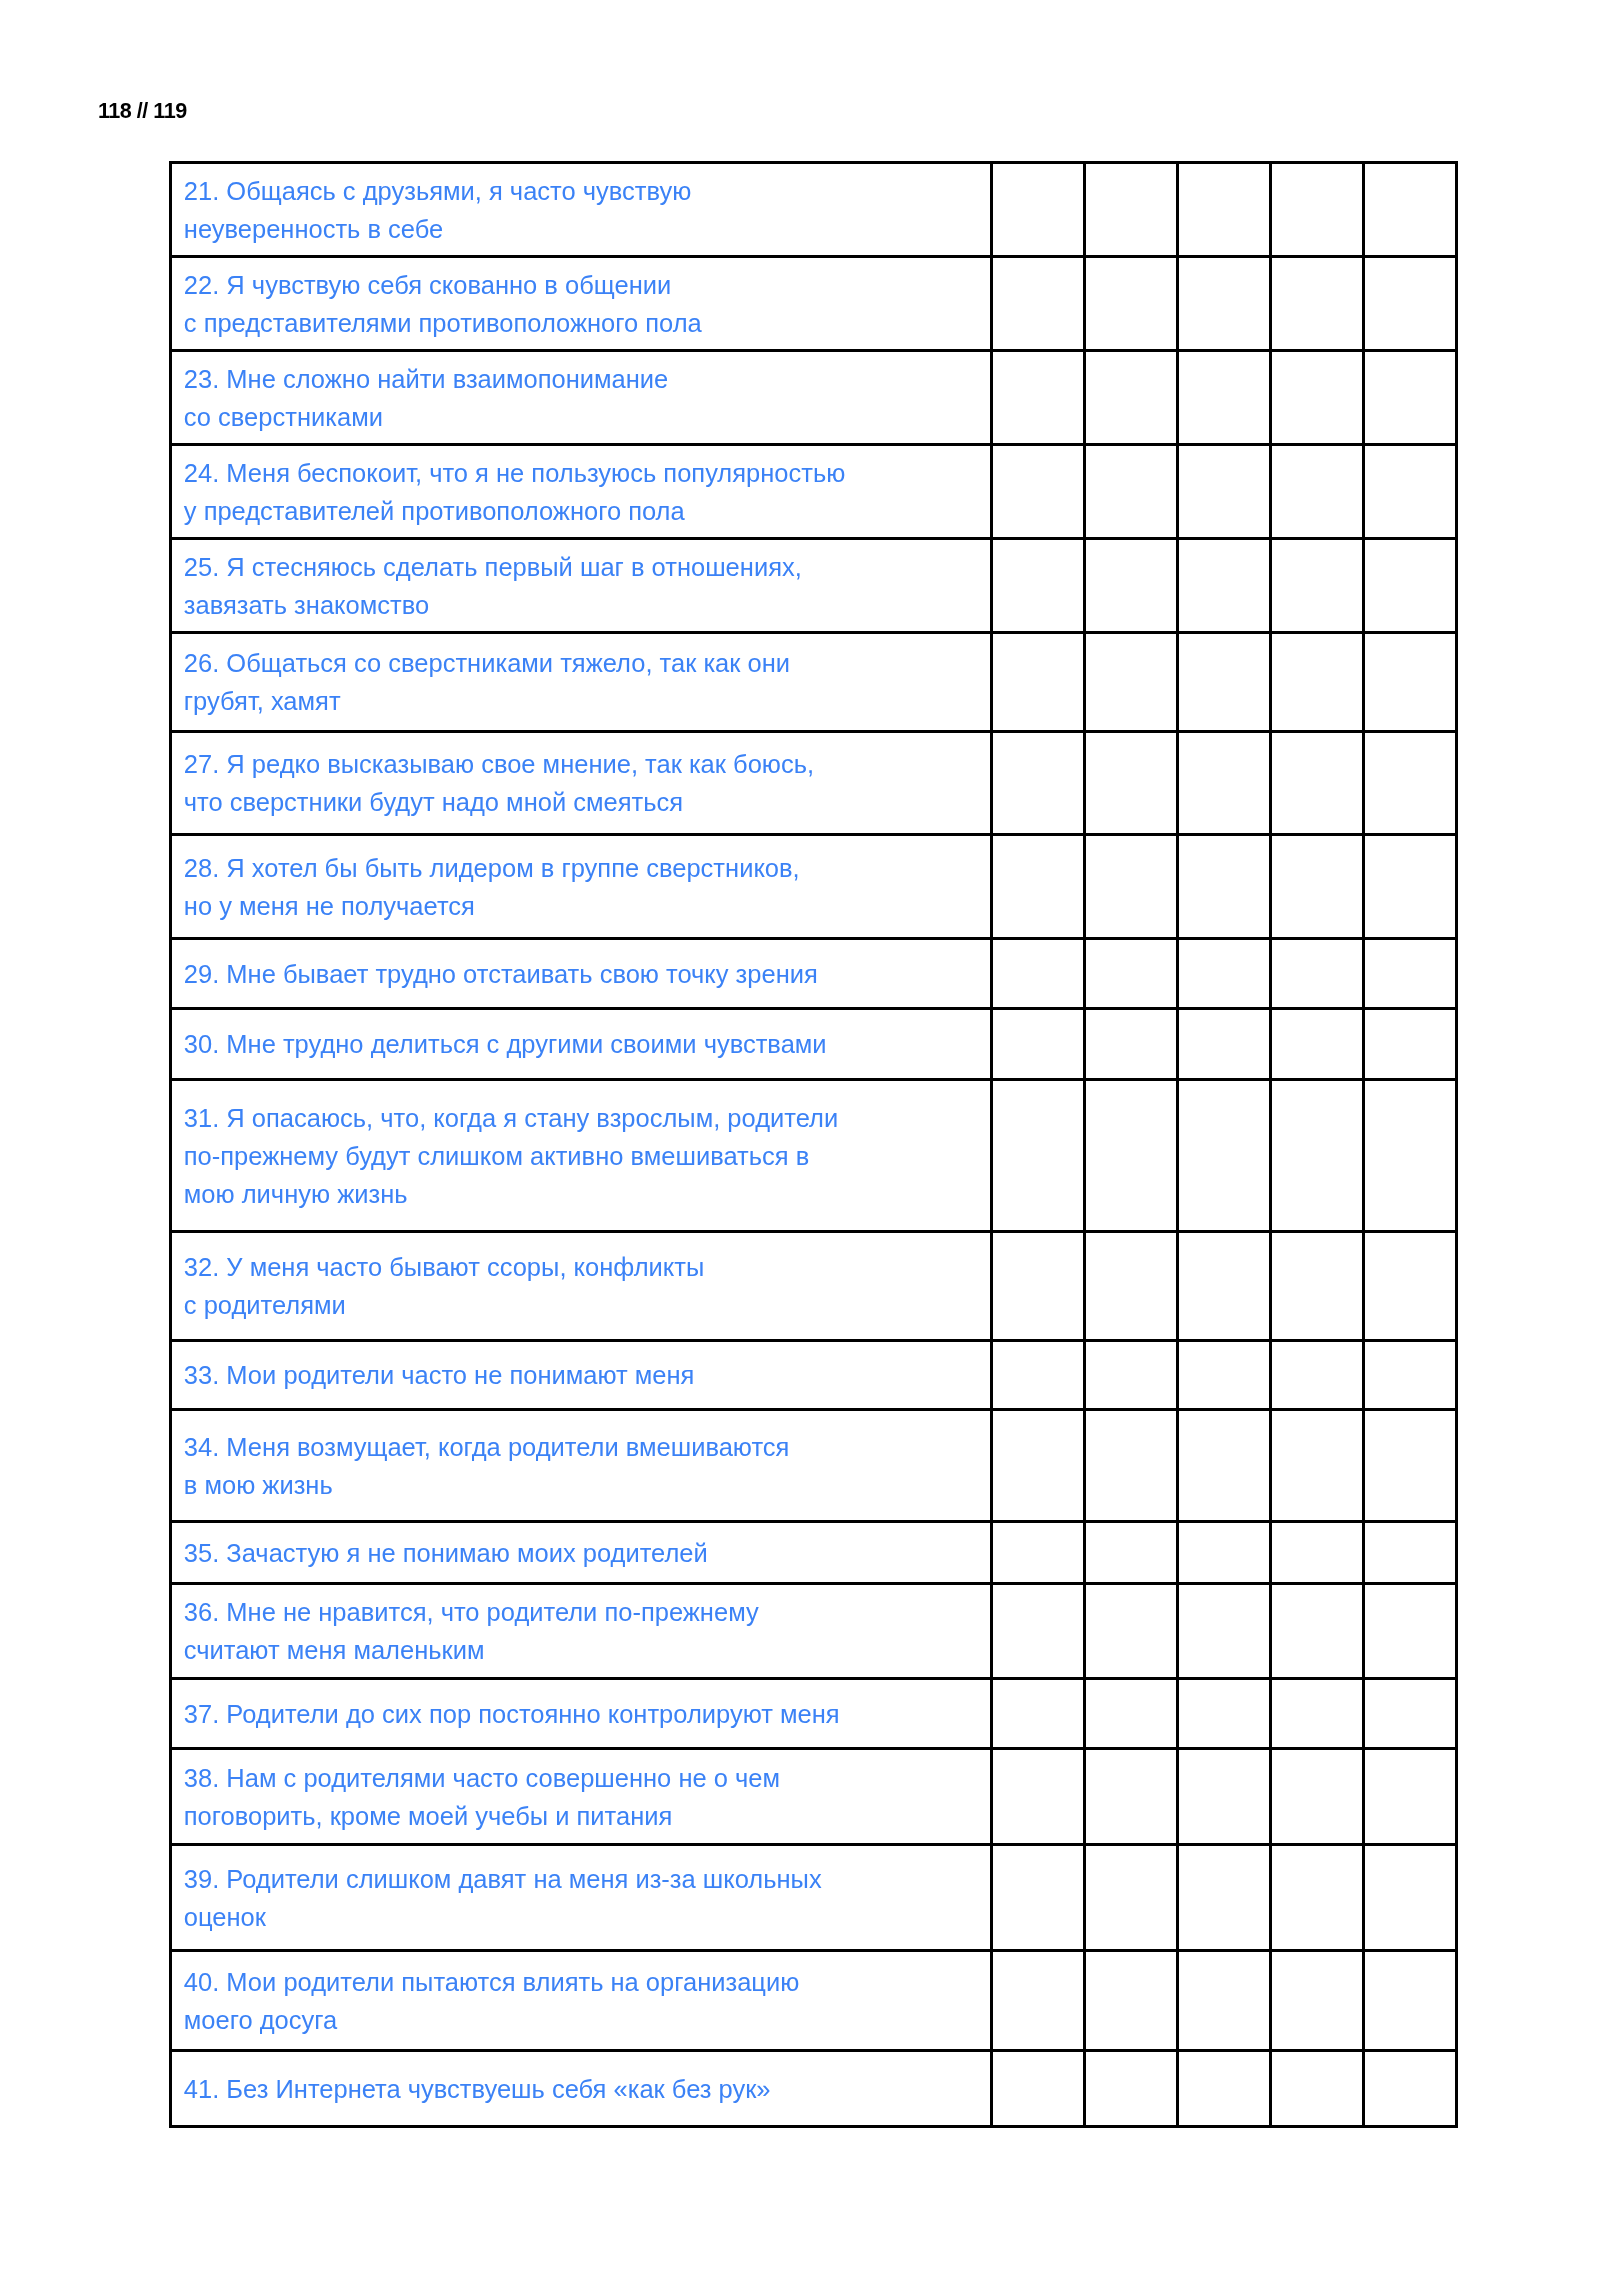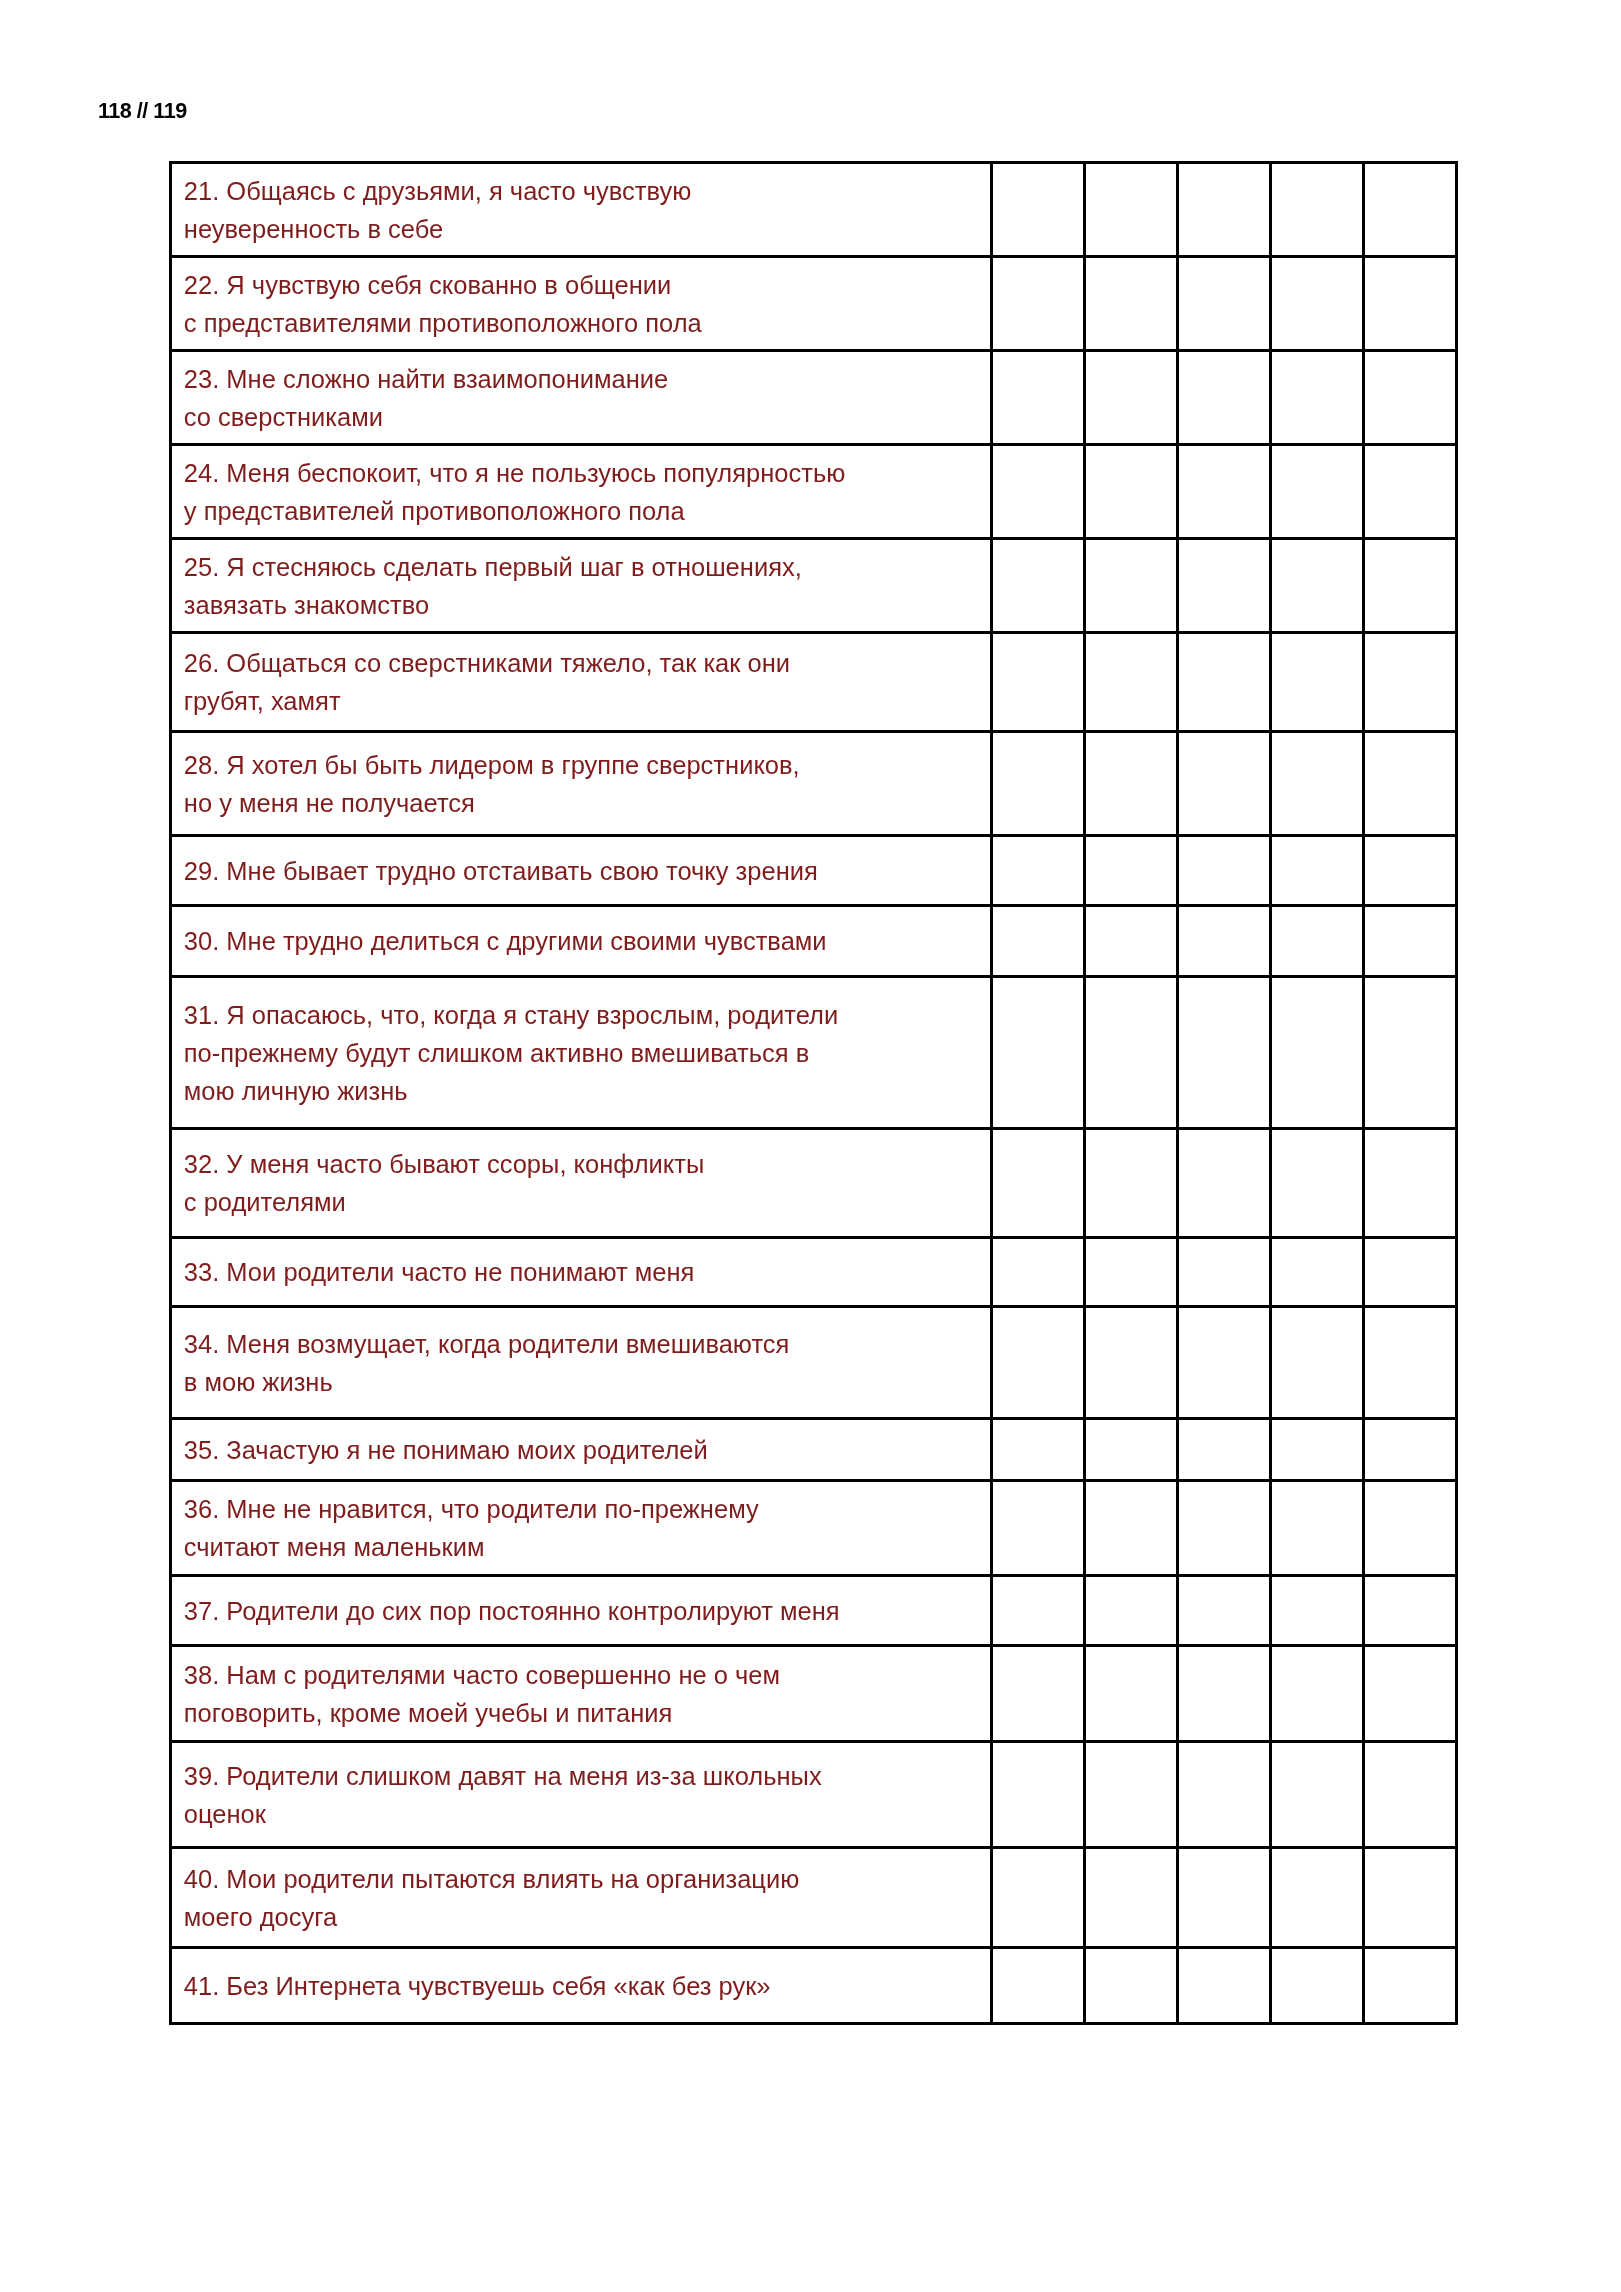--- a/index.html
+++ b/index.html
@@ -4,21 +4,21 @@
 <style>
   html, body { margin: 0; padding: 0; background: #ffffff; }
   body { width: 1621px; height: 2293px; position: relative; overflow: hidden;
          font-family: "Liberation Sans", "DejaVu Sans", sans-serif; color: #1a1a1a; }
   .page-number { position: absolute; left: 98px; top: 98px; font-size: 21.6px; font-weight: 700;
                  letter-spacing: -0.5px; color: #000; }
   .q-table { position: absolute; left: 169px; top: 161px; border-collapse: collapse;
              table-layout: fixed; border: 3.9px solid #000; }
   .q-table td { border: 3.9px solid #000; padding: 0; vertical-align: middle; }
   .q-table td.q-text { width: 794px; padding: 0 11.8px 0 11.8px; font-size: 25.5px; line-height: 38px;
-                       color: #7f1d1d; }
+                       color: #3b82f6; }
   .q-table td.q-box { width: 90px; }
   .q-text .num { }
 </style>
 </head>
 <body>
 
 <div class="page-number">118 // 119</div>
 
 <table class="q-table">
   <tbody id="q-body">
@@ -81,20 +81,31 @@
         <td class="q-text">
           <div><span class="num">26.</span> <span>Общаться со сверстниками тяжело, так как они</span></div>
           <div>грубят, хамят</div>
         </td>
         <td class="q-box"></td>
         <td class="q-box"></td>
         <td class="q-box"></td>
         <td class="q-box"></td>
         <td class="q-box"></td>
       </tr>
+      <tr style="height: 103px;">
+        <td class="q-text">
+          <div><span class="num">27.</span> <span>Я редко высказываю свое мнение, так как боюсь,</span></div>
+          <div>что сверстники будут надо мной смеяться</div>
+        </td>
+        <td class="q-box"></td>
+        <td class="q-box"></td>
+        <td class="q-box"></td>
+        <td class="q-box"></td>
+        <td class="q-box"></td>
+      </tr>
       <tr style="height: 104px;">
         <td class="q-text">
           <div><span class="num">28.</span> <span>Я хотел бы быть лидером в группе сверстников,</span></div>
           <div>но у меня не получается</div>
         </td>
         <td class="q-box"></td>
         <td class="q-box"></td>
         <td class="q-box"></td>
         <td class="q-box"></td>
         <td class="q-box"></td>

